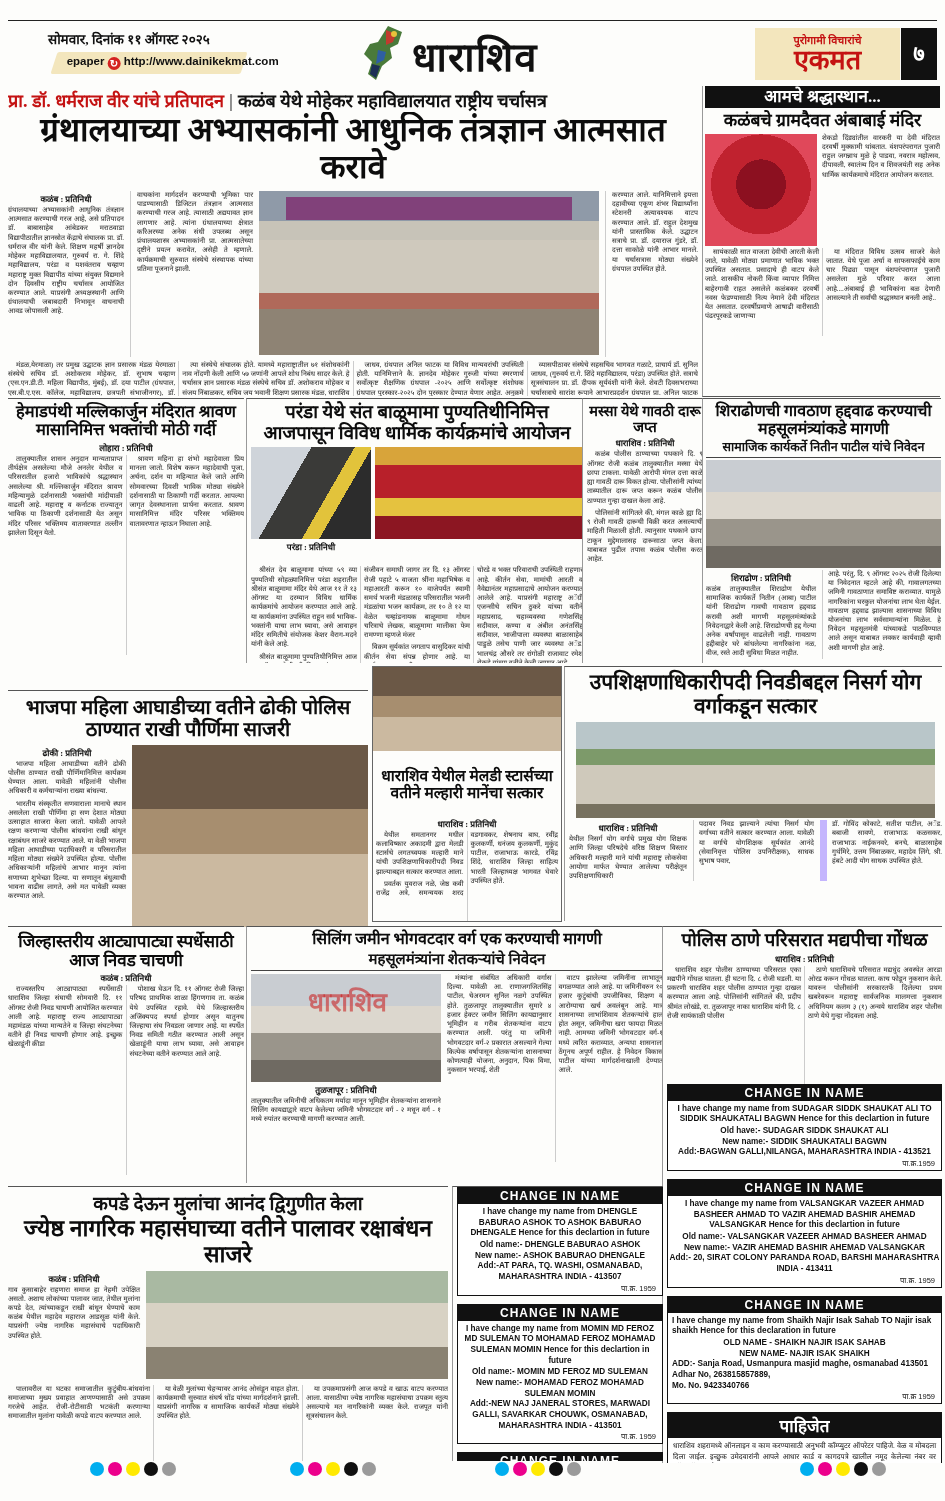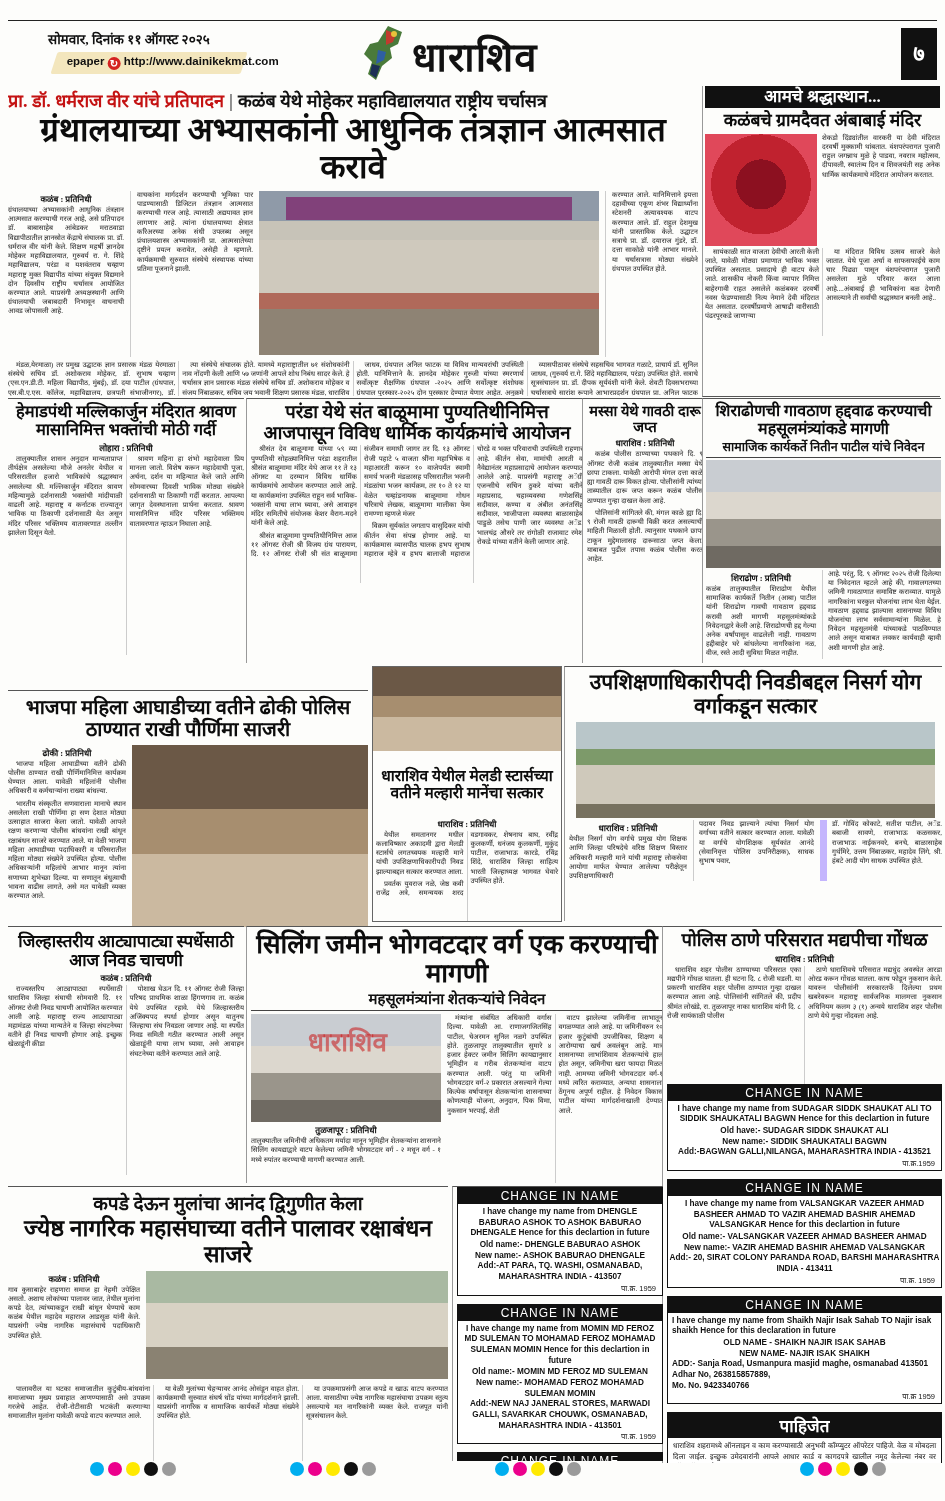--- a/index.html
+++ b/index.html
@@ -46,21 +46,21 @@
   .ph-idol{background:linear-gradient(180deg,#d8a43a 0 20%,#b8202a 20% 55%,#e5c23f 55% 75%,#8c1622 75% 100%);}
   .ph-group{background:linear-gradient(180deg,#c9cdd2 0 30%,#dcd7ce 30% 55%,#9a958b 55% 80%,#6f6a62 80% 100%);}
   .ph-indoor{background:linear-gradient(180deg,#6b5846 0 35%,#a78e6f 35% 60%,#cbb9a0 60% 100%);}
   .ph-field{background:linear-gradient(180deg,#b9c6c9 0 28%,#7d9a6a 28% 45%,#cfc9bb 45% 85%,#77715f 85% 100%);}
   .ph-pal{background:linear-gradient(180deg,#a9b9a2 0 30%,#d8d2c4 30% 70%,#8a8272 70% 100%);}
   .overlay-red{position:absolute;left:30%;top:8%;color:rgba(200,20,20,.55);font-weight:bold;font-size:26px;}
   
   .blackbar{background:#111;color:#fff;font-weight:bold;text-align:center;font-size:17px;line-height:22px;}
   
   .cn{border:1.6px solid #111;margin-bottom:8px;background:#fff;font-family:"Liberation Sans",sans-serif;}
-  .cn-title{background:#111;color:#fff;font-weight:normal;text-align:center;font-size:12px;letter-spacing:1px;padding:1px 0;}
+  .cn-title{background:#111;color:#fff;font-weight:bold;text-align:center;font-size:12px;letter-spacing:1px;padding:1px 0;}
   .cn-body{font-size:8.2px;font-weight:bold;text-align:center;padding:3px 4px 1px;line-height:1.3;}
   .cn-line{font-size:8.2px;font-weight:bold;text-align:center;line-height:1.3;}
   .cn-ref{font-size:7.5px;text-align:right;padding:0 6px 2px;}
   
   .wanted{border:1.6px solid #111;background:#fff;}
   .wanted-title{background:#111;color:#fff;font-weight:bold;text-align:center;font-size:17px;padding:1px 0;}
   .wanted-body{font-size:7.2px;line-height:1.45;padding:3px 5px;text-align:justify;}
   .wanted-body div{margin-bottom:1px;}
   
   .dots{position:absolute;top:1462px;height:16px;display:flex;gap:4px;}
@@ -84,20 +84,24 @@
       </div>
     </div>
     <svg class="logo" viewBox="0 0 60 58">
       <path d="M38 2l14 6-4 12-8 4 2 10-10 8-6 14-8-6 4-12-8-8 6-10 8-2z" fill="#4a7a3a"></path>
       <path d="M36 6l10 4-3 8-7 3z" fill="#c23b2e"></path>
       <path d="M28 26l8 2-2 8-8 4z" fill="#2e5fa3"></path>
       <path d="M22 40l8 2-4 12-6-4z" fill="#1d2f55"></path>
       <circle cx="44" cy="10" r="3" fill="#e8c23a"></circle>
     </svg>
     <div class="masthead">धाराशिव</div>
+    <div class="mast-right">
+      <div class="tagline">पुरोगामी विचारांचे</div>
+      <div class="brand">एकमत</div>
+    </div>
     <div class="pageno">७</div>
   </div>
 
   <div class="abs" id="kicker">
     <span class="red">प्रा. डॉ. धर्मराज वीर यांचे प्रतिपादन</span><span class="sep">|</span><span>कळंब येथे मोहेकर महाविद्यालयात राष्ट्रीय चर्चासत्र</span>
   </div>
 
   <div class="abs" style="left:8px;top:112px;width:690px;height:284px;">
     <div class="headline" style="font-size:33px;">ग्रंथालयाच्या अभ्यासकांनी आधुनिक तंत्रज्ञान आत्मसात करावे</div>
     <div style="display:flex;gap:6px;margin-top:5px;height:166px;">
@@ -137,21 +141,28 @@
     <div class="headline" style="font-size:16.5px;margin-top:4px;">हेमाडपंथी मल्लिकार्जुन मंदिरात श्रावण मासानिमित्त भक्तांची मोठी गर्दी</div>
     <div class="byline">लोहारा : प्रतिनिधी</div>
     <div class="body cols2" style="height:200px;">
       <p>तालुक्यातील शासन अनुदान मान्यताप्राप्त तीर्थक्षेत्र असलेल्या मौजे अनलेर येथील व परिसरातील हजारो भाविकांचे श्रद्धास्थान असलेल्या श्री. मल्लिकार्जुन मंदिरात श्रावण महिन्यामुळे दर्शनासाठी भक्तांची मांदीयाळी वाढली आहे. महाराष्ट्र व कर्नाटक राज्यातून भाविक या ठिकाणी दर्शनासाठी येत असून मंदिर परिसर भक्तिमय वातावरणात तल्लीन झालेला दिसून येतो.</p>
       <p>श्रावण महिना हा शंभो महादेवाला प्रिय मानला जातो. विशेष करून महादेवाची पूजा, अर्चना, दर्शन या महिन्यात केले जाते आणि सोमवारच्या दिवशी भाविक मोठ्या संख्येने दर्शनासाठी या ठिकाणी गर्दी करतात. आपल्या जागृत देवस्थानाला प्रार्थना करतात. श्रावण मासानिमित्त मंदिर परिसर भक्तिमय वातावरणात न्हाऊन निघाला आहे.</p>
     </div>
   </div>
 
   <div class="abs rule-top vline" style="left:246px;top:398px;width:332px;height:264px;padding-left:4px;">
     <div class="headline" style="font-size:18.5px;margin-top:3px;">परंडा येथे संत बाळूमामा पुण्यतिथीनिमित्त आजपासून विविध धार्मिक कार्यक्रमांचे आयोजन</div>
-    <div class="body cols3" style="height:138px;margin-top:2px;">
+    <div style="display:flex;gap:4px;margin-top:4px;">
+      <div style="width:120px;">
+        <div class="photo ph-speaker" style="width:120px;height:92px;"></div>
+        <div class="byline">परंडा : प्रतिनिधी</div>
+      </div>
+      <div class="photo ph-idol" style="flex:1;height:92px;"></div>
+    </div>
+    <div class="body cols3" style="height:138px;margin-top:12px;">
       <p>श्रीसंत देव बाळूमामा यांच्या ५९ व्या पुण्यतिथी सोहळ्यानिमित्त परंडा शहरातील श्रीसंत बाळूमामा मंदिर येथे आज ११ ते १३ ऑगस्ट या दरम्यान विविध धार्मिक कार्यक्रमांचे आयोजन करण्यात आले आहे. या कार्यक्रमांना उपस्थित राहून सर्व भाविक-भक्तांनी याचा लाभ घ्यावा, असे आवाहन मंदिर समितीचे संयोजक केशर वैराग-मदने यांनी केले आहे.</p>
       <p>श्रीसंत बाळूमामा पुण्यतिथीनिमित्त आज ११ ऑगस्ट रोजी श्री विजय ग्रंथ पारायण, दि. १२ ऑगस्ट रोजी श्री संत बाळूमामा संजीवन समाधी जागर तर दि. १३ ऑगस्ट रोजी पहाटे ५ वाजता श्रींना महाभिषेक व महाआरती करून १० वाजेपर्यंत स्वामी समर्थ भजनी मंडळासह परिसरातील भजनी मंडळांचा भजन कार्यक्रम, तर १० ते १२ या वेळेत चम्हांडनायक बाळूमामा गोधन चरित्राचे लेखक, बाळूमामा मालीका फेम रामण्णा म्हणजे मंजर</p>
       <p>विक्रम सूर्यकांत जगताप वासुदिकर यांची कीर्तन सेवा संपन्न होणार आहे. या कार्यक्रमास व्यासपीठ चालक हभप सुभाष महाराज म्हेत्रे व हभप बालाजी महाराज चोरडे व भक्त परिवाराची उपस्थिती राहणार आहे. कीर्तन सेवा, मामांची आरती व नैवेद्यानंतर महाप्रसादाचे आयोजन करण्यात आलेले आहे. याप्रसंगी महाराष्ट्र अॅग्री एजन्सीचे सचिन ठुकरे यांच्या वतीने महाप्रसाद, चहाव्यवस्था गणेशसिंह सदीवाल, कण्या व अंबील अनंतसिंह सदीवाल, भाजीपाला व्यवस्था बाळासाहेब पाडुळे तसेच पाणी जार व्यवस्था अॅड. भालचंद्र औसरे तर रांगोळी राजावाट रमेश रोकडे यांच्या वतीने केली जाणार आहे.</p>
     </div>
   </div>
 
   <div class="abs rule-top vline" style="left:582px;top:398px;width:116px;height:264px;padding-left:4px;">
     <div class="headline" style="font-size:14.5px;margin-top:4px;">मस्सा येथे गावठी दारू जप्त</div>
     <div class="byline">धाराशिव : प्रतिनिधी</div>
     <div class="body">
@@ -213,21 +224,21 @@
   <div class="abs rule-top" style="left:8px;top:926px;width:236px;height:256px;">
     <div class="headline" style="font-size:17px;margin-top:5px;">जिल्हास्तरीय आट्यापाट्या स्पर्धेसाठी आज निवड चाचणी</div>
     <div class="byline">कळंब : प्रतिनिधी</div>
     <div class="body cols2" style="height:190px;">
       <p>राज्यस्तरिय आट्यापाट्या स्पर्धेसाठी धाराशिव जिल्हा संघाची सोमवारी दि. ११ ऑगस्ट रोजी निवड चाचणी आयोजित करण्यात आली आहे. महाराष्ट्र राज्य आट्यापाट्या महामंडळ यांच्या मान्यतेने व जिल्हा संघटनेच्या वतीने ही निवड चाचणी होणार आहे. इच्छुक खेळाडूंनी क्रीडा</p>
       <p>पोशाख घेऊन दि. ११ ऑगस्ट रोजी जिल्हा परिषद प्राथमिक शाळा हिंगणगाव ता. कळंब येथे उपस्थित रहावे. येथे जिल्हास्तरीय अजिंक्यपद स्पर्धा होणार असून यातुनच जिल्हाचा संघ निवडला जाणार आहे. या स्पर्धेत निवड समिती गठीत करण्यात आली असून खेळाडूंनी याचा लाभ घ्यावा, असे आवाहन संघटनेच्या वतीने करण्यात आले आहे.</p>
     </div>
   </div>
 
   <div class="abs rule-top vline" style="left:246px;top:926px;width:412px;height:256px;padding-left:4px;">
-    <div class="headline" style="font-size:26px;margin-top:3px;">सिलिंग जमीन भोगवटदार वर्ग एक करण्याची मागणी</div>
+    <div class="headline" style="font-size:16px;margin-top:3px;">सिलिंग जमीन भोगवटदार वर्ग एक करण्याची मागणी</div>
     <div class="subhead" style="font-size:15px;border-bottom:1px solid #444;padding-bottom:2px;">महसूलमंत्र्यांना शेतकऱ्यांचे निवेदन</div>
     <div style="display:flex;gap:6px;margin-top:3px;">
       <div style="width:190px;">
         <div class="photo ph-group" style="width:190px;height:108px;">
           <span class="overlay-red">धाराशिव</span>
         </div>
         <div class="byline">तुळजापूर : प्रतिनिधी</div>
         <div class="body">तालुक्यातील जमिनीची अधिकतम मर्यादा मानून भूमिहीन शेतकऱ्यांना शासनाने सिलिंग कायद्याद्वारे वाटप केलेल्या जमिनी भोगवटदार वर्ग - २ मधून वर्ग - १ मध्ये रुपांतर करण्याची मागणी करण्यात आली.</div>
       </div>
       <div class="body cols2" style="flex:1;height:188px;">

